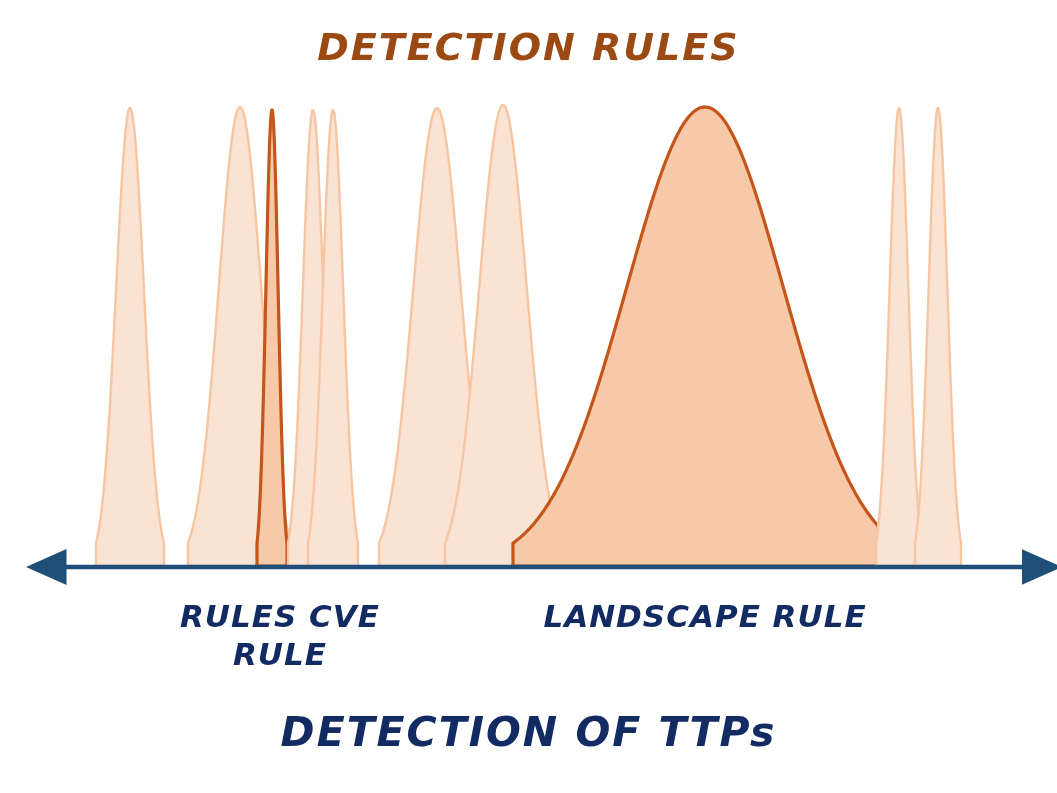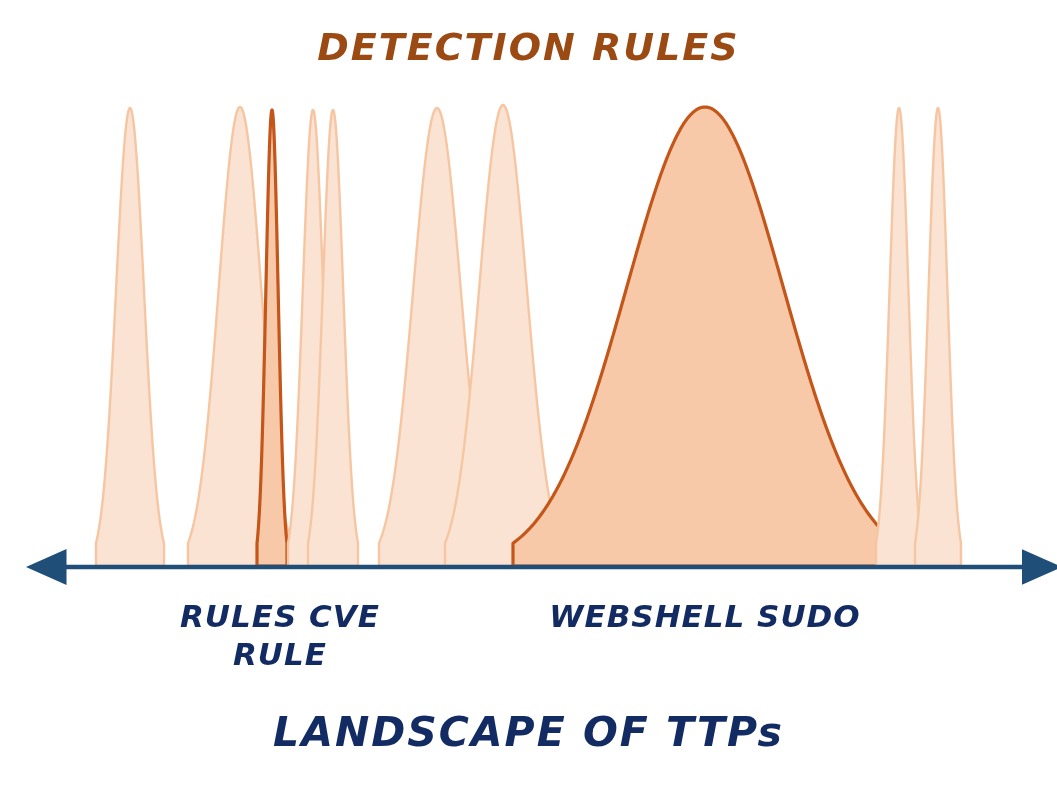--- a/index.html
+++ b/index.html
@@ -94,17 +94,17 @@
       </g>
 
     <line id="axis-line" x1="62" y1="567" x2="1026" y2="567" stroke="#1F4E79" stroke-width="4.5" marker-start="url(#arrow-left)" marker-end="url(#arrow-right)"></line>
   </svg>
 
   <div class="label" id="title">DETECTION RULES</div>
 
   <div class="label" id="label-sudo">RULES CVE
 RULE</div>
 
-  <div class="label" id="label-webshell">WEBSHELL SUDO</div>
+  <div class="label" id="label-webshell">LANDSCAPE RULE</div>
 
-  <div class="label" id="axis-caption">LANDSCAPE OF TTPs</div>
+  <div class="label" id="axis-caption">DETECTION OF TTPs</div>
 
 </div>
 
 </body></html>

